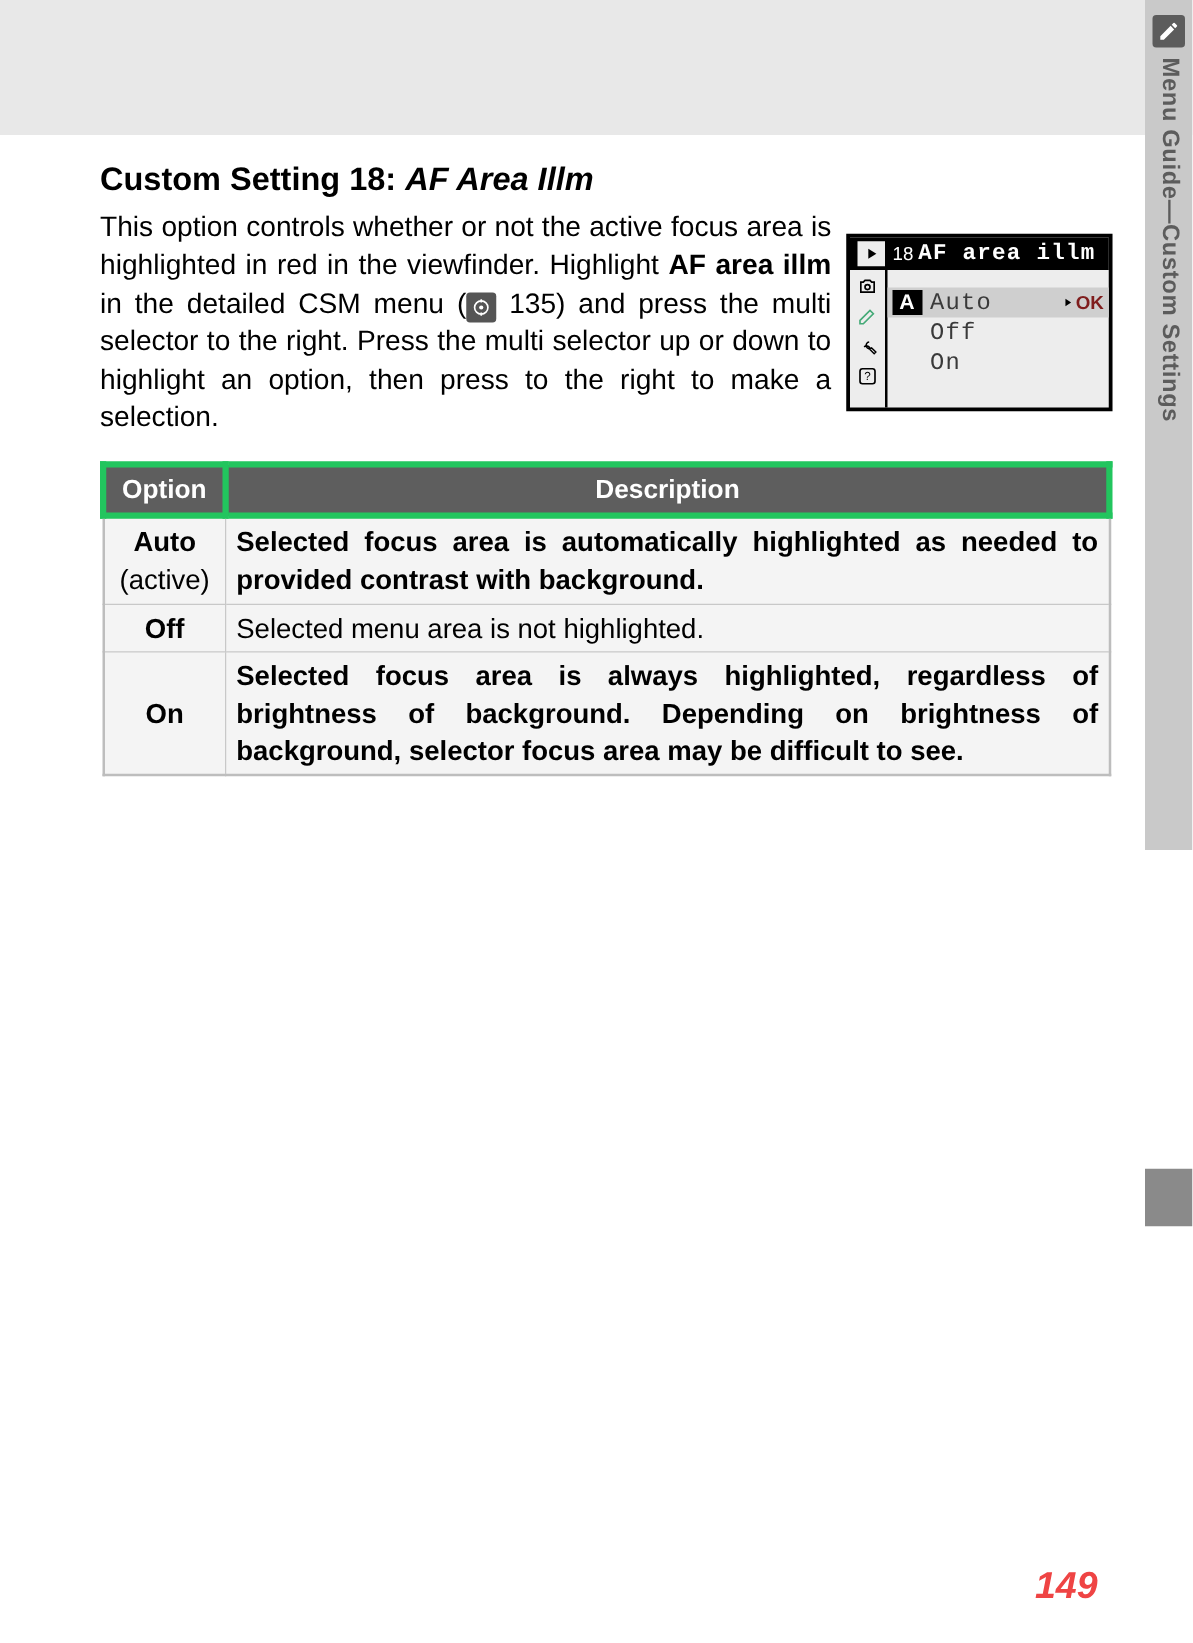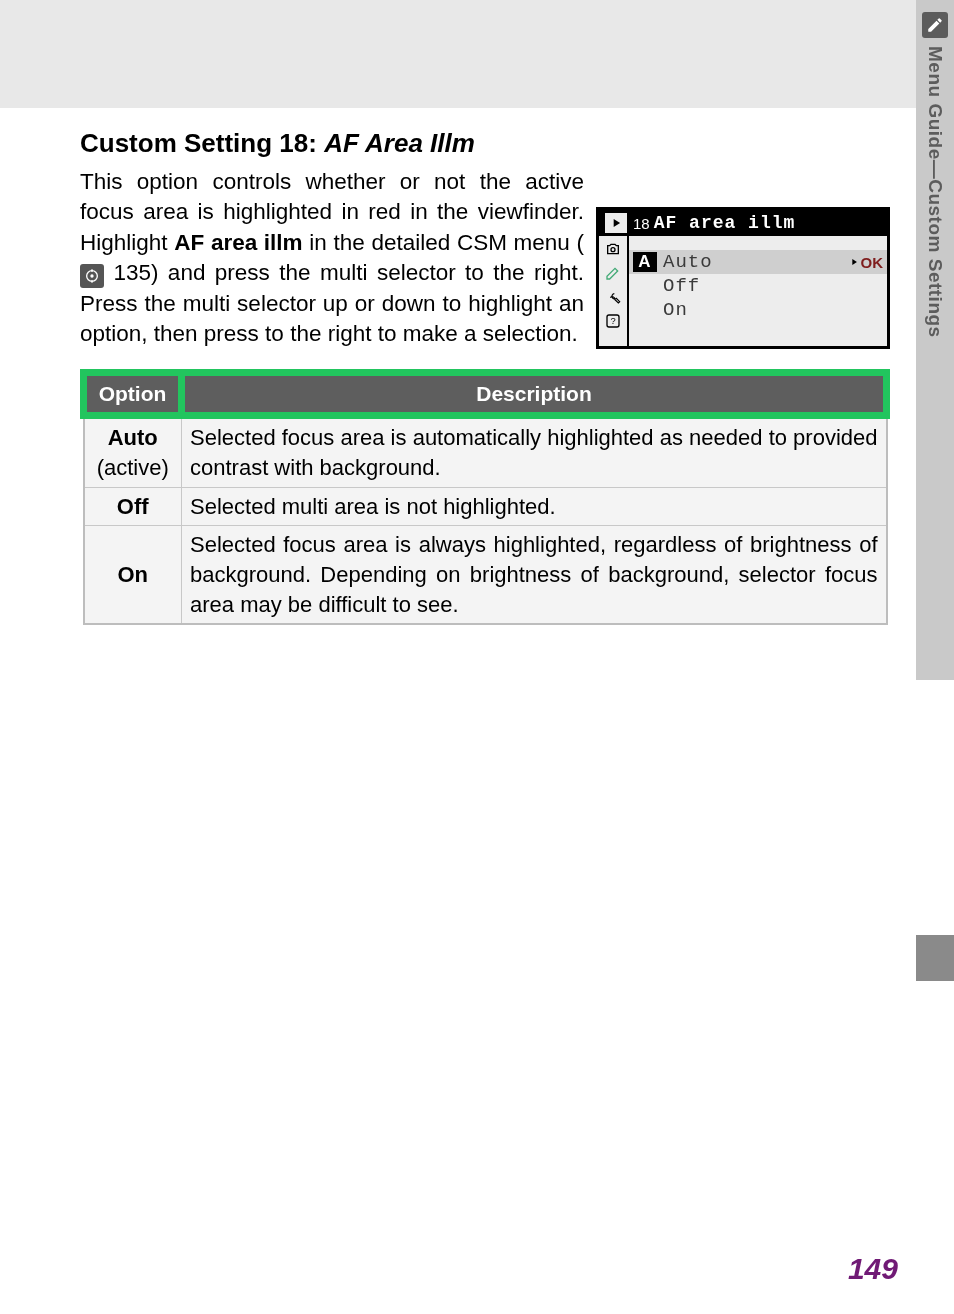--- a/index.html
+++ b/index.html
@@ -21,21 +21,21 @@
       font-weight: bold;
       color: #000;
       margin-bottom: 8px;
     }
     .heading .normal { font-style: normal; }
     .heading .italic { font-style: italic; }
     
     .body-row {
       display: flex;
       gap: 12px;
-      align-items: flex-end;
+      align-items: center;
     }
     
     .body-text {
       flex: 1;
       font-size: 22.5px;
       line-height: 1.35;
       color: #000;
       text-align: justify;
     }
     .body-text .bold { font-weight: bold; }
@@ -47,21 +47,21 @@
       width: 24px;
       height: 24px;
       background: #555;
       border-radius: 3px;
       vertical-align: -4px;
     }
     .inline-icon svg { width: 16px; height: 16px; }
     
     
     .lcd-wrap {
-      width: 294px;
+      width: 213px;
       border: 3px solid #000;
       background: #ededed;
       font-family: "Courier New", monospace;
     }
     .lcd-header {
       background: #000;
       color: #fff;
       display: flex;
       align-items: center;
       padding: 3px 0 3px 6px;
@@ -119,38 +119,38 @@
       width: 100%;
       border-collapse: collapse;
       border: 2px solid #bdbdbd;
       font-size: 22px;
     }
     .options-table th {
       background: #5e5e5e;
       color: #fff;
       font-weight: bold;
       padding: 6px 4px;
-      border: 7px solid #22c55e;
+      border: 5px solid #22c55e;
       text-align: center;
       font-size: 21px;
     }
     .options-table td {
       border: 1px solid #c8c8c8;
       padding: 4px 8px;
       vertical-align: middle;
       background: #f4f4f4;
       line-height: 1.35;
     }
     .options-table .opt-col {
       width: 98px;
       text-align: center;
       font-weight: bold;
     }
     .options-table .opt-col .sub { font-weight: normal; display:block; }
-    .desc-justify { text-align: justify; }
+    .desc-justify { text-align: justify; font-weight: bold; }
     
     
     .side-tab {
       position: absolute;
       top: 0;
       right: 0;
       width: 38px;
       height: 1206px;
     }
     .side-grey {
@@ -184,25 +184,25 @@
       top: 935px;
       right:0;
       width: 38px;
       height: 46px;
       background: #8a8a8a;
     }
     
     .page-num {
       position: absolute;
       bottom: 28px;
-      right: 56px;
+      right: 76px;
       font-size: 30px;
       font-style: italic;
       font-weight: bold;
-      color: #701a75;
+      color: #ef4444;
     }
     
     .page-wrap { position: relative; width: 954px; height: 1314px; }
   </style>
 </head>
 <body>
 
 <div class="page-wrap">
 
   <div class="top-band"></div>
@@ -305,21 +305,21 @@
       <tbody>
         <tr>
           <td class="opt-col">
             <span>Auto</span>
             <span class="sub">(active)</span>
           </td>
           <td class="desc-justify">Selected focus area is automatically highlighted as needed to provided contrast with background.</td>
         </tr>
         <tr>
           <td class="opt-col">Off</td>
-          <td>Selected multi area is not highlighted.</td>
+          <td>Selected menu area is not highlighted.</td>
         </tr>
         <tr>
           <td class="opt-col">On</td>
           <td class="desc-justify">Selected focus area is always highlighted, regardless of brightness of background.  Depending on brightness of background, selector focus area may be difficult to see.</td>
         </tr>
       </tbody>
     </table>
   </div>
 
   <div class="page-num">149</div>

